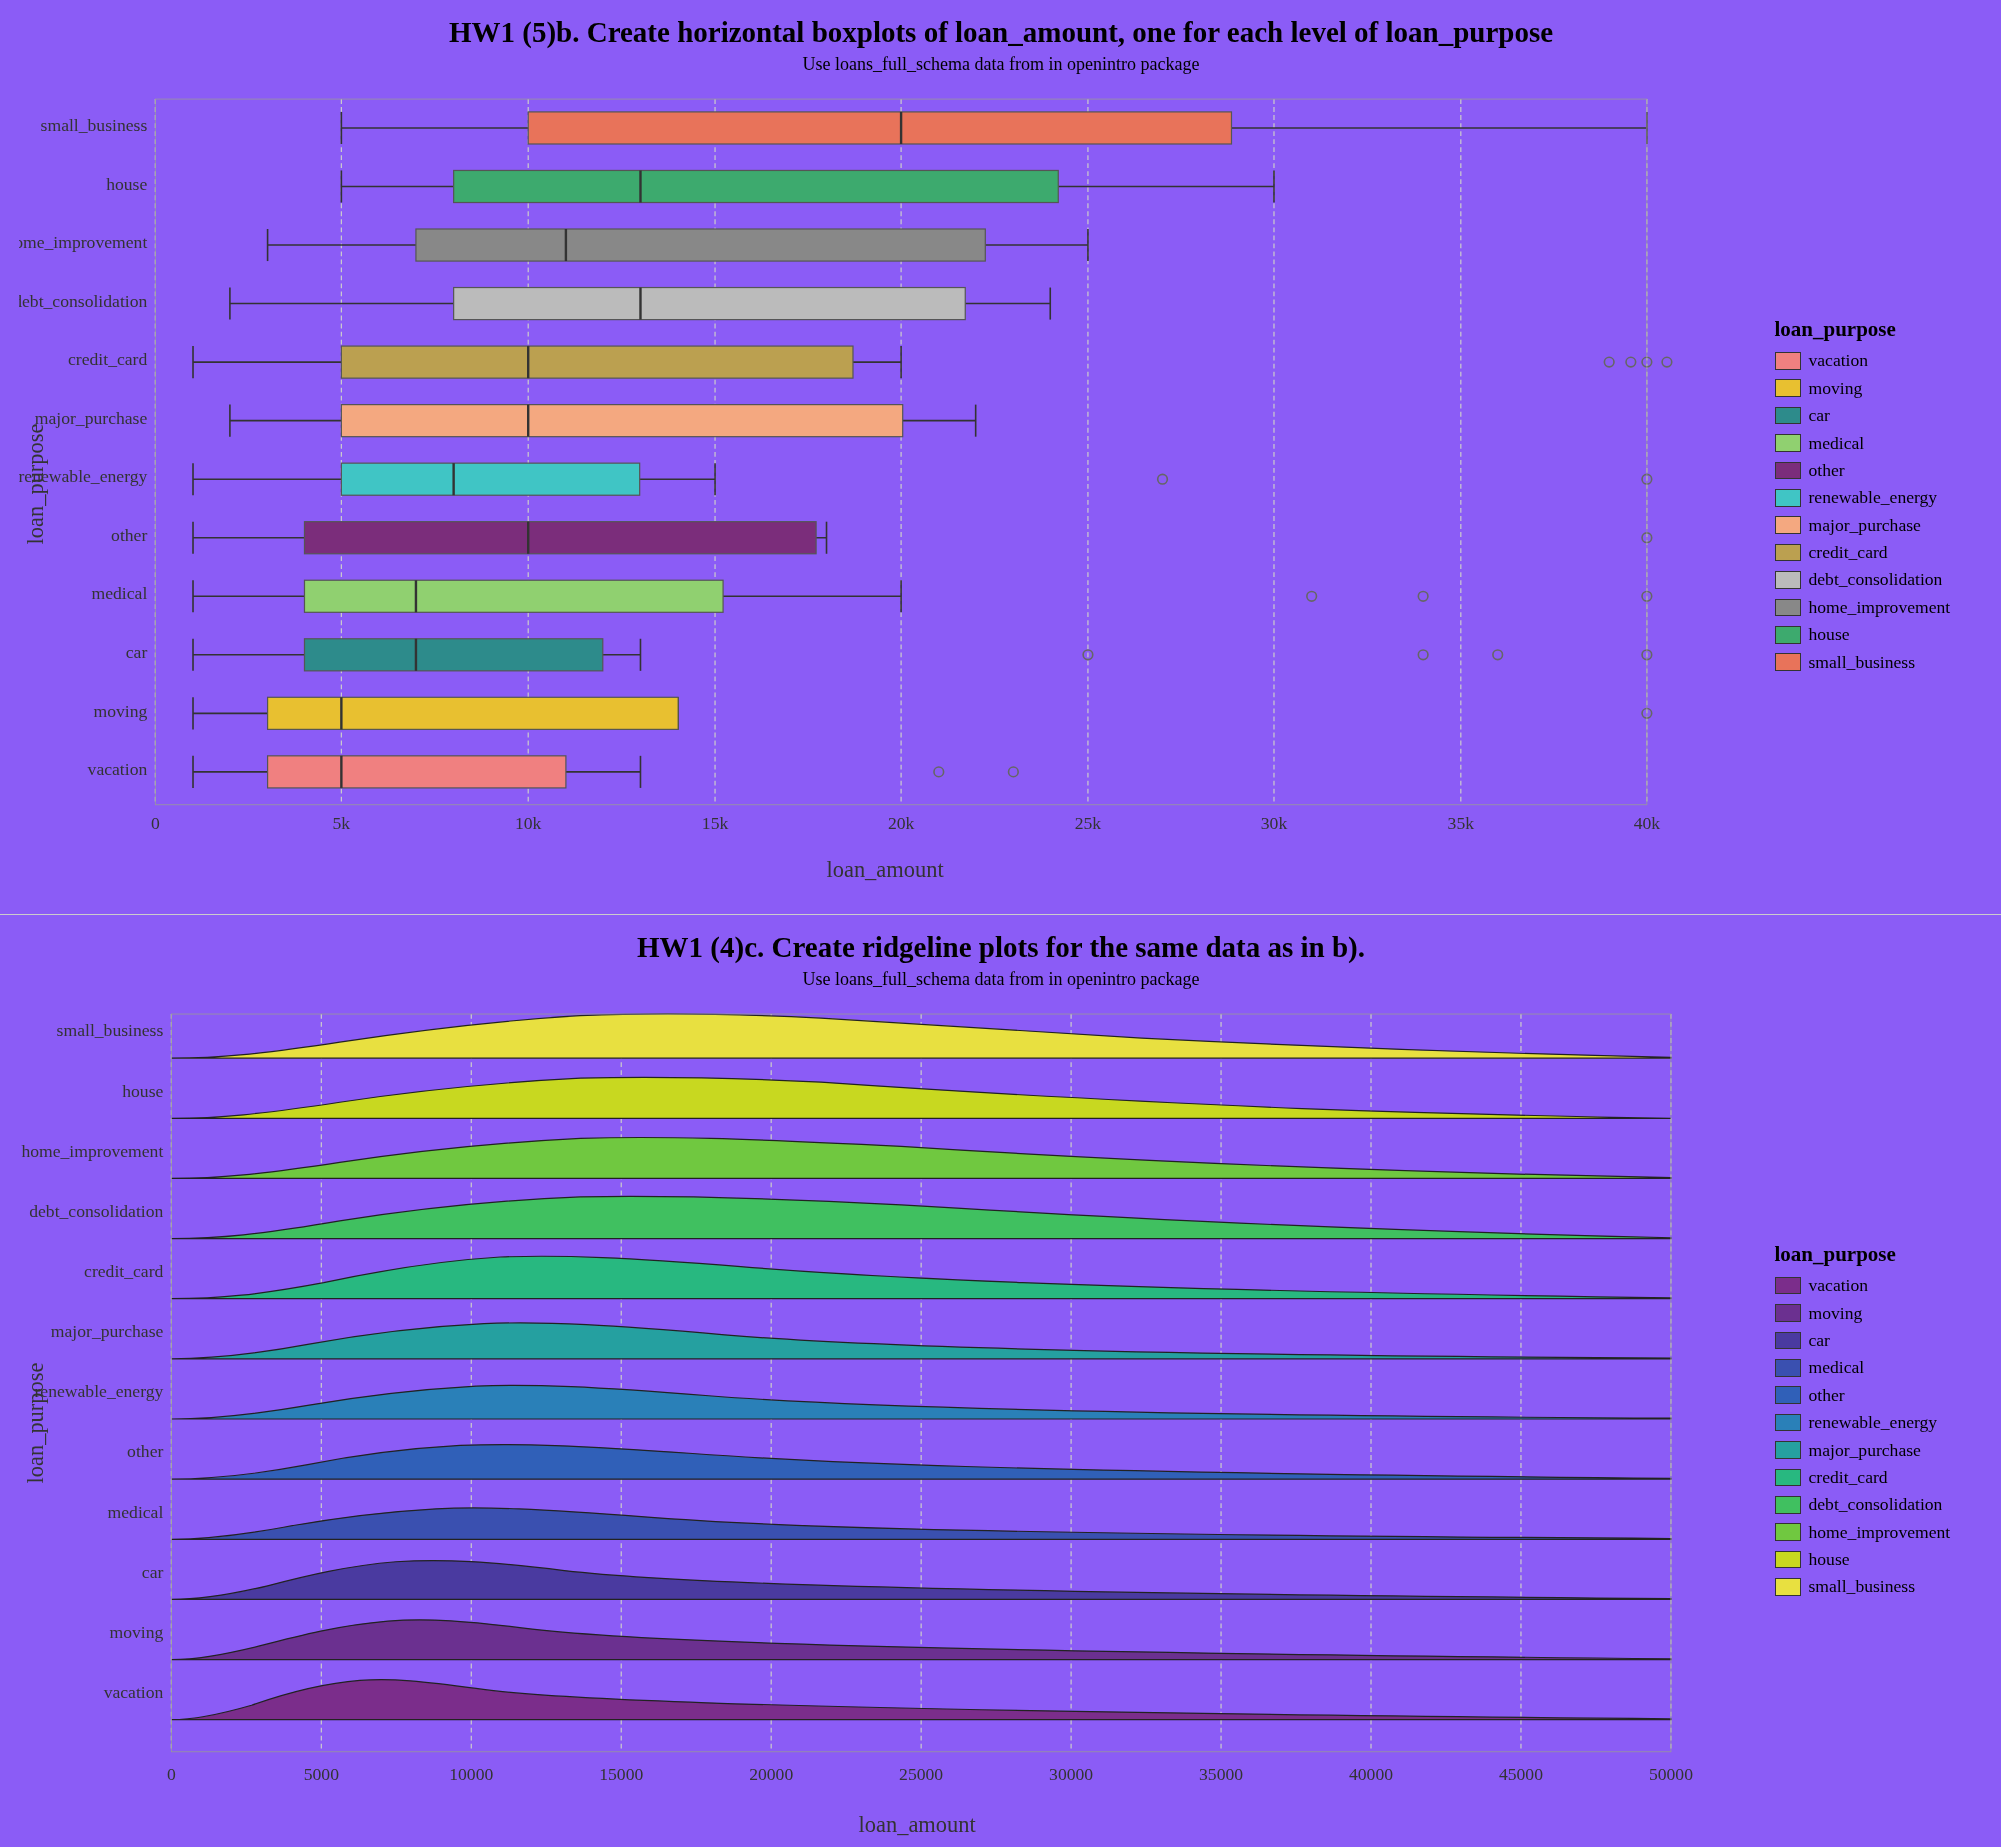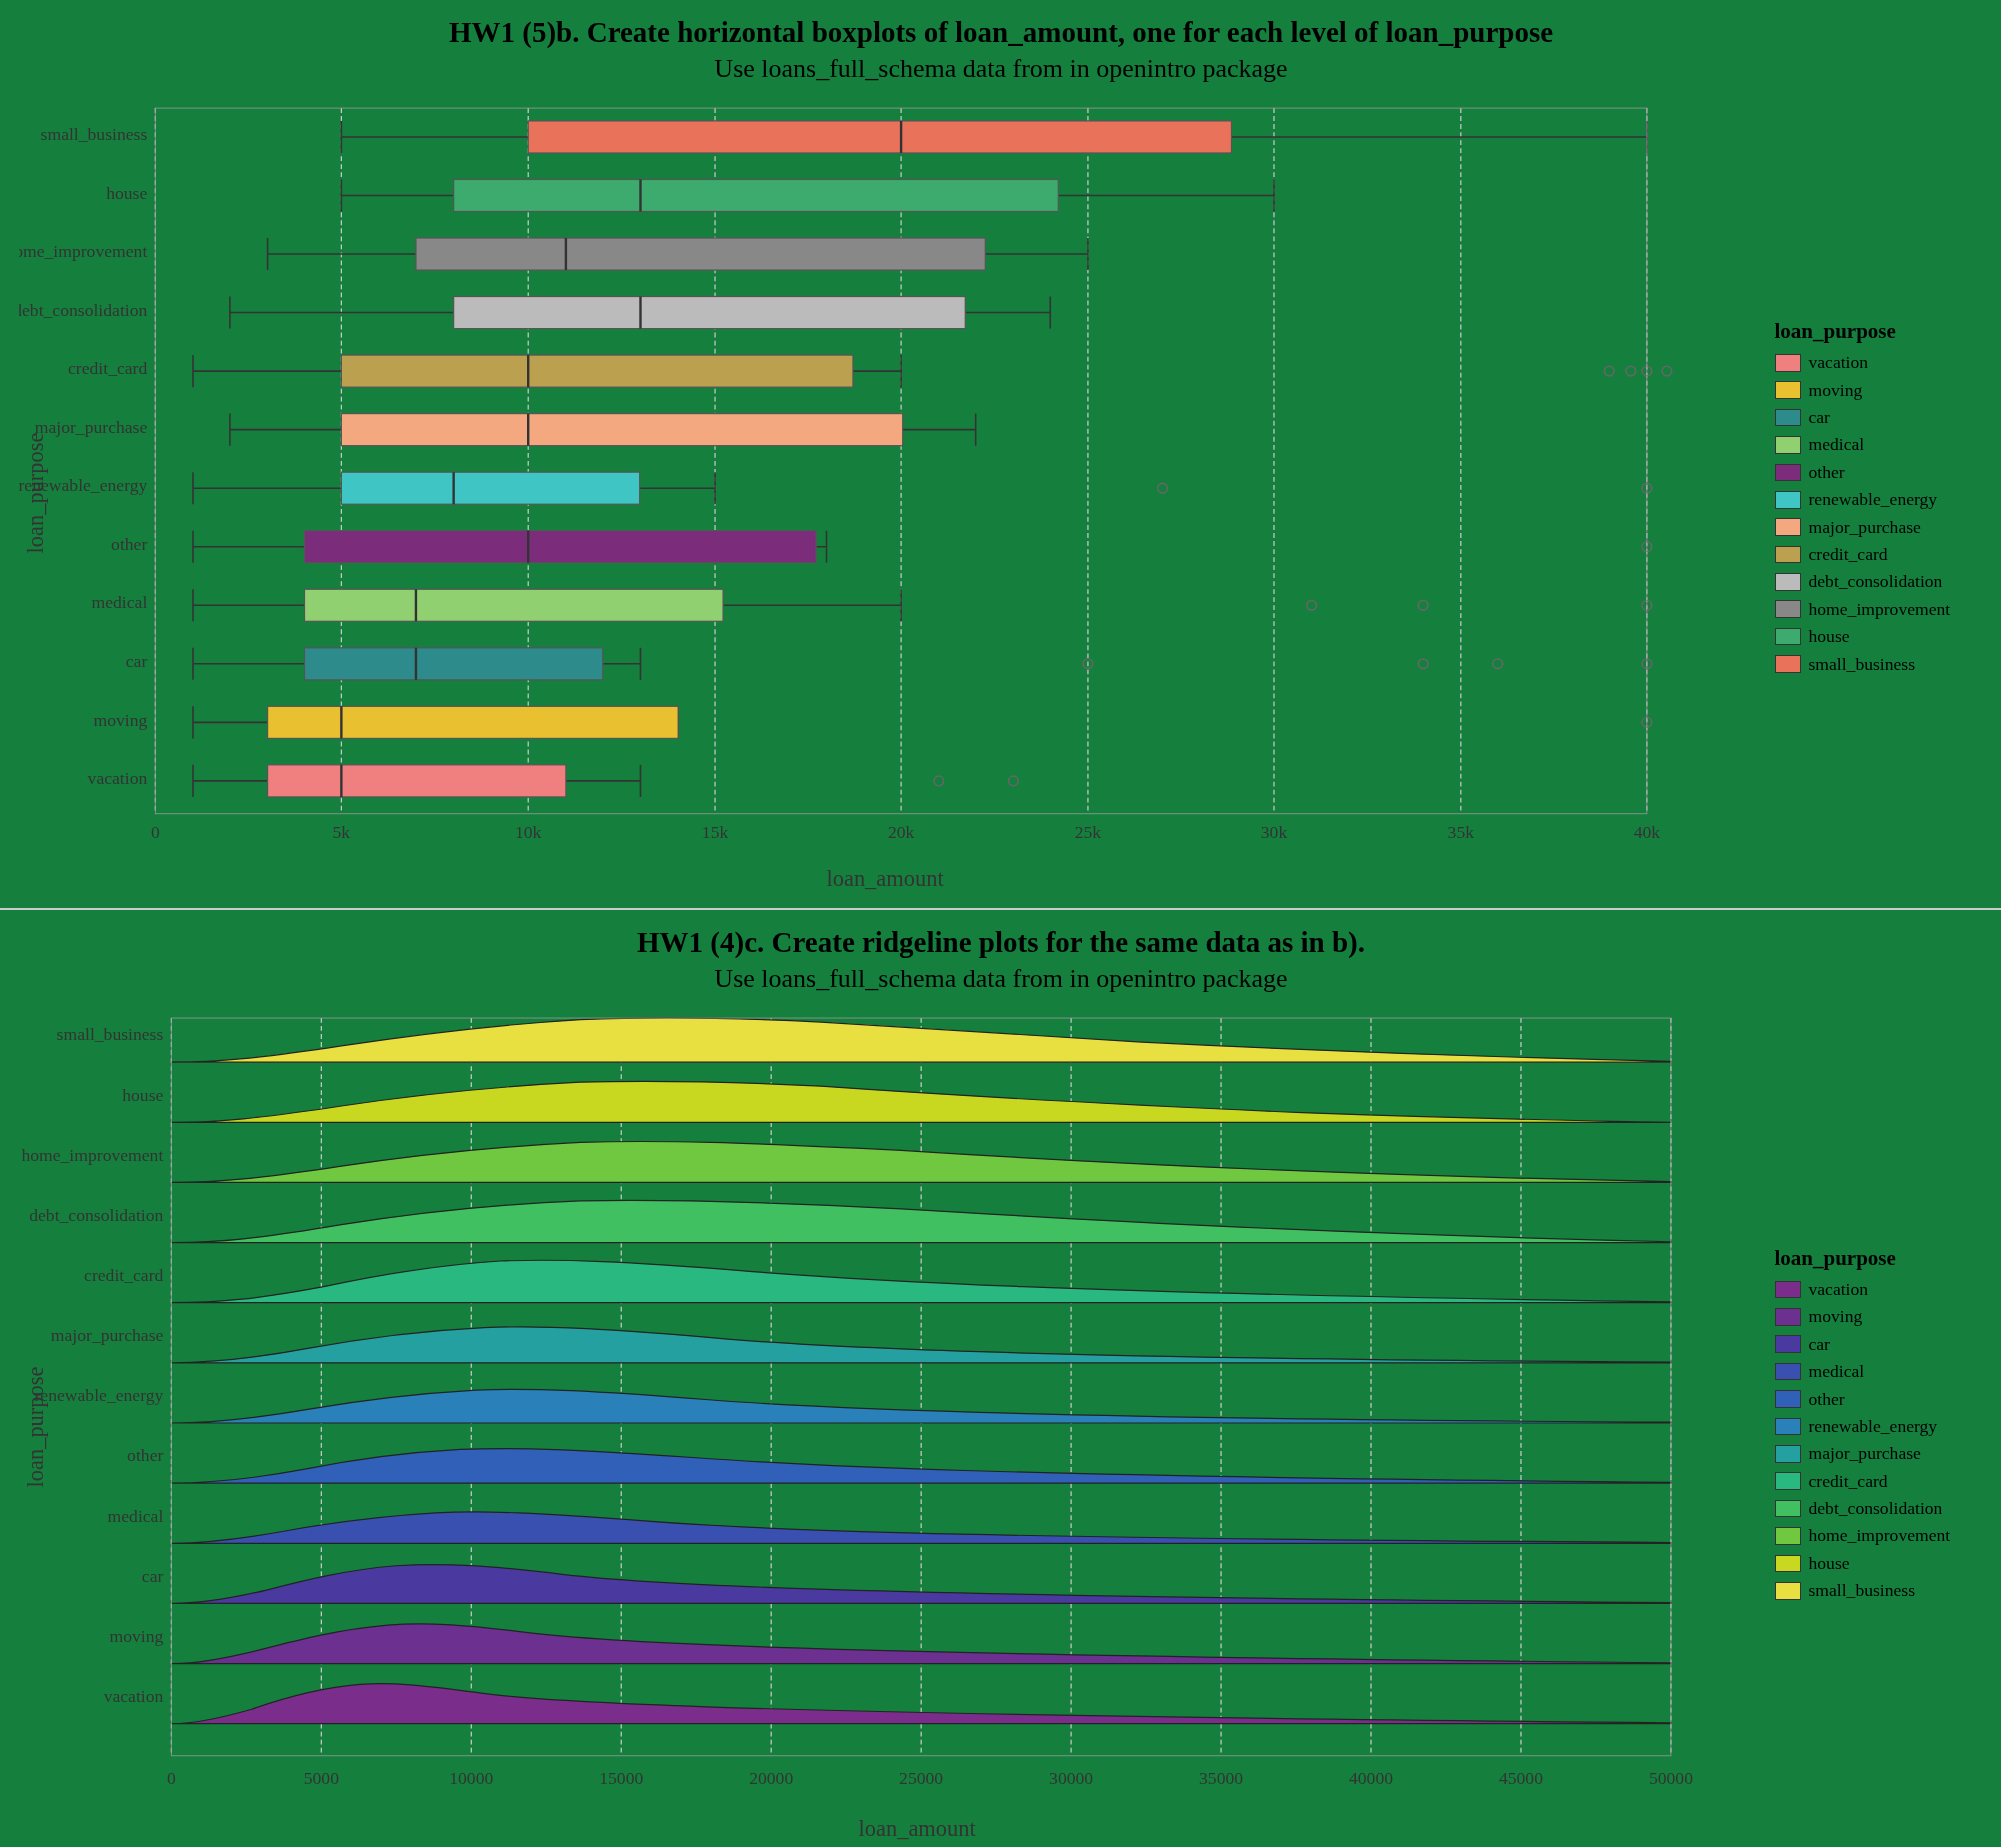--- a/index.html
+++ b/index.html
@@ -8,39 +8,39 @@
       font-family: 'Georgia', serif;
       width: 2002px;
       height: 1848px;
       overflow: hidden;
     }
     .page {
       width: 2002px;
       height: 1848px;
       display: flex;
       flex-direction: column;
-      background: #15803d;
+      background: #8b5cf6;
     }
     .chart-section {
       flex: 1;
       display: flex;
       flex-direction: column;
       align-items: center;
       padding: 16px 0 8px;
       position: relative;
     }
     .chart-title {
       font-size: 29px;
       font-weight: bold;
       font-family: 'Georgia', serif;
       text-align: center;
       margin-bottom: 4.8px;
     }
     .chart-subtitle {
-      font-size: 26px;
+      font-size: 18px;
       font-family: 'Georgia', serif;
       text-align: center;
       margin-bottom: 8px;
     }
     .chart-area {
       display: flex;
       width: 1965px;
       flex: 1;
     }
     .plot-container {

